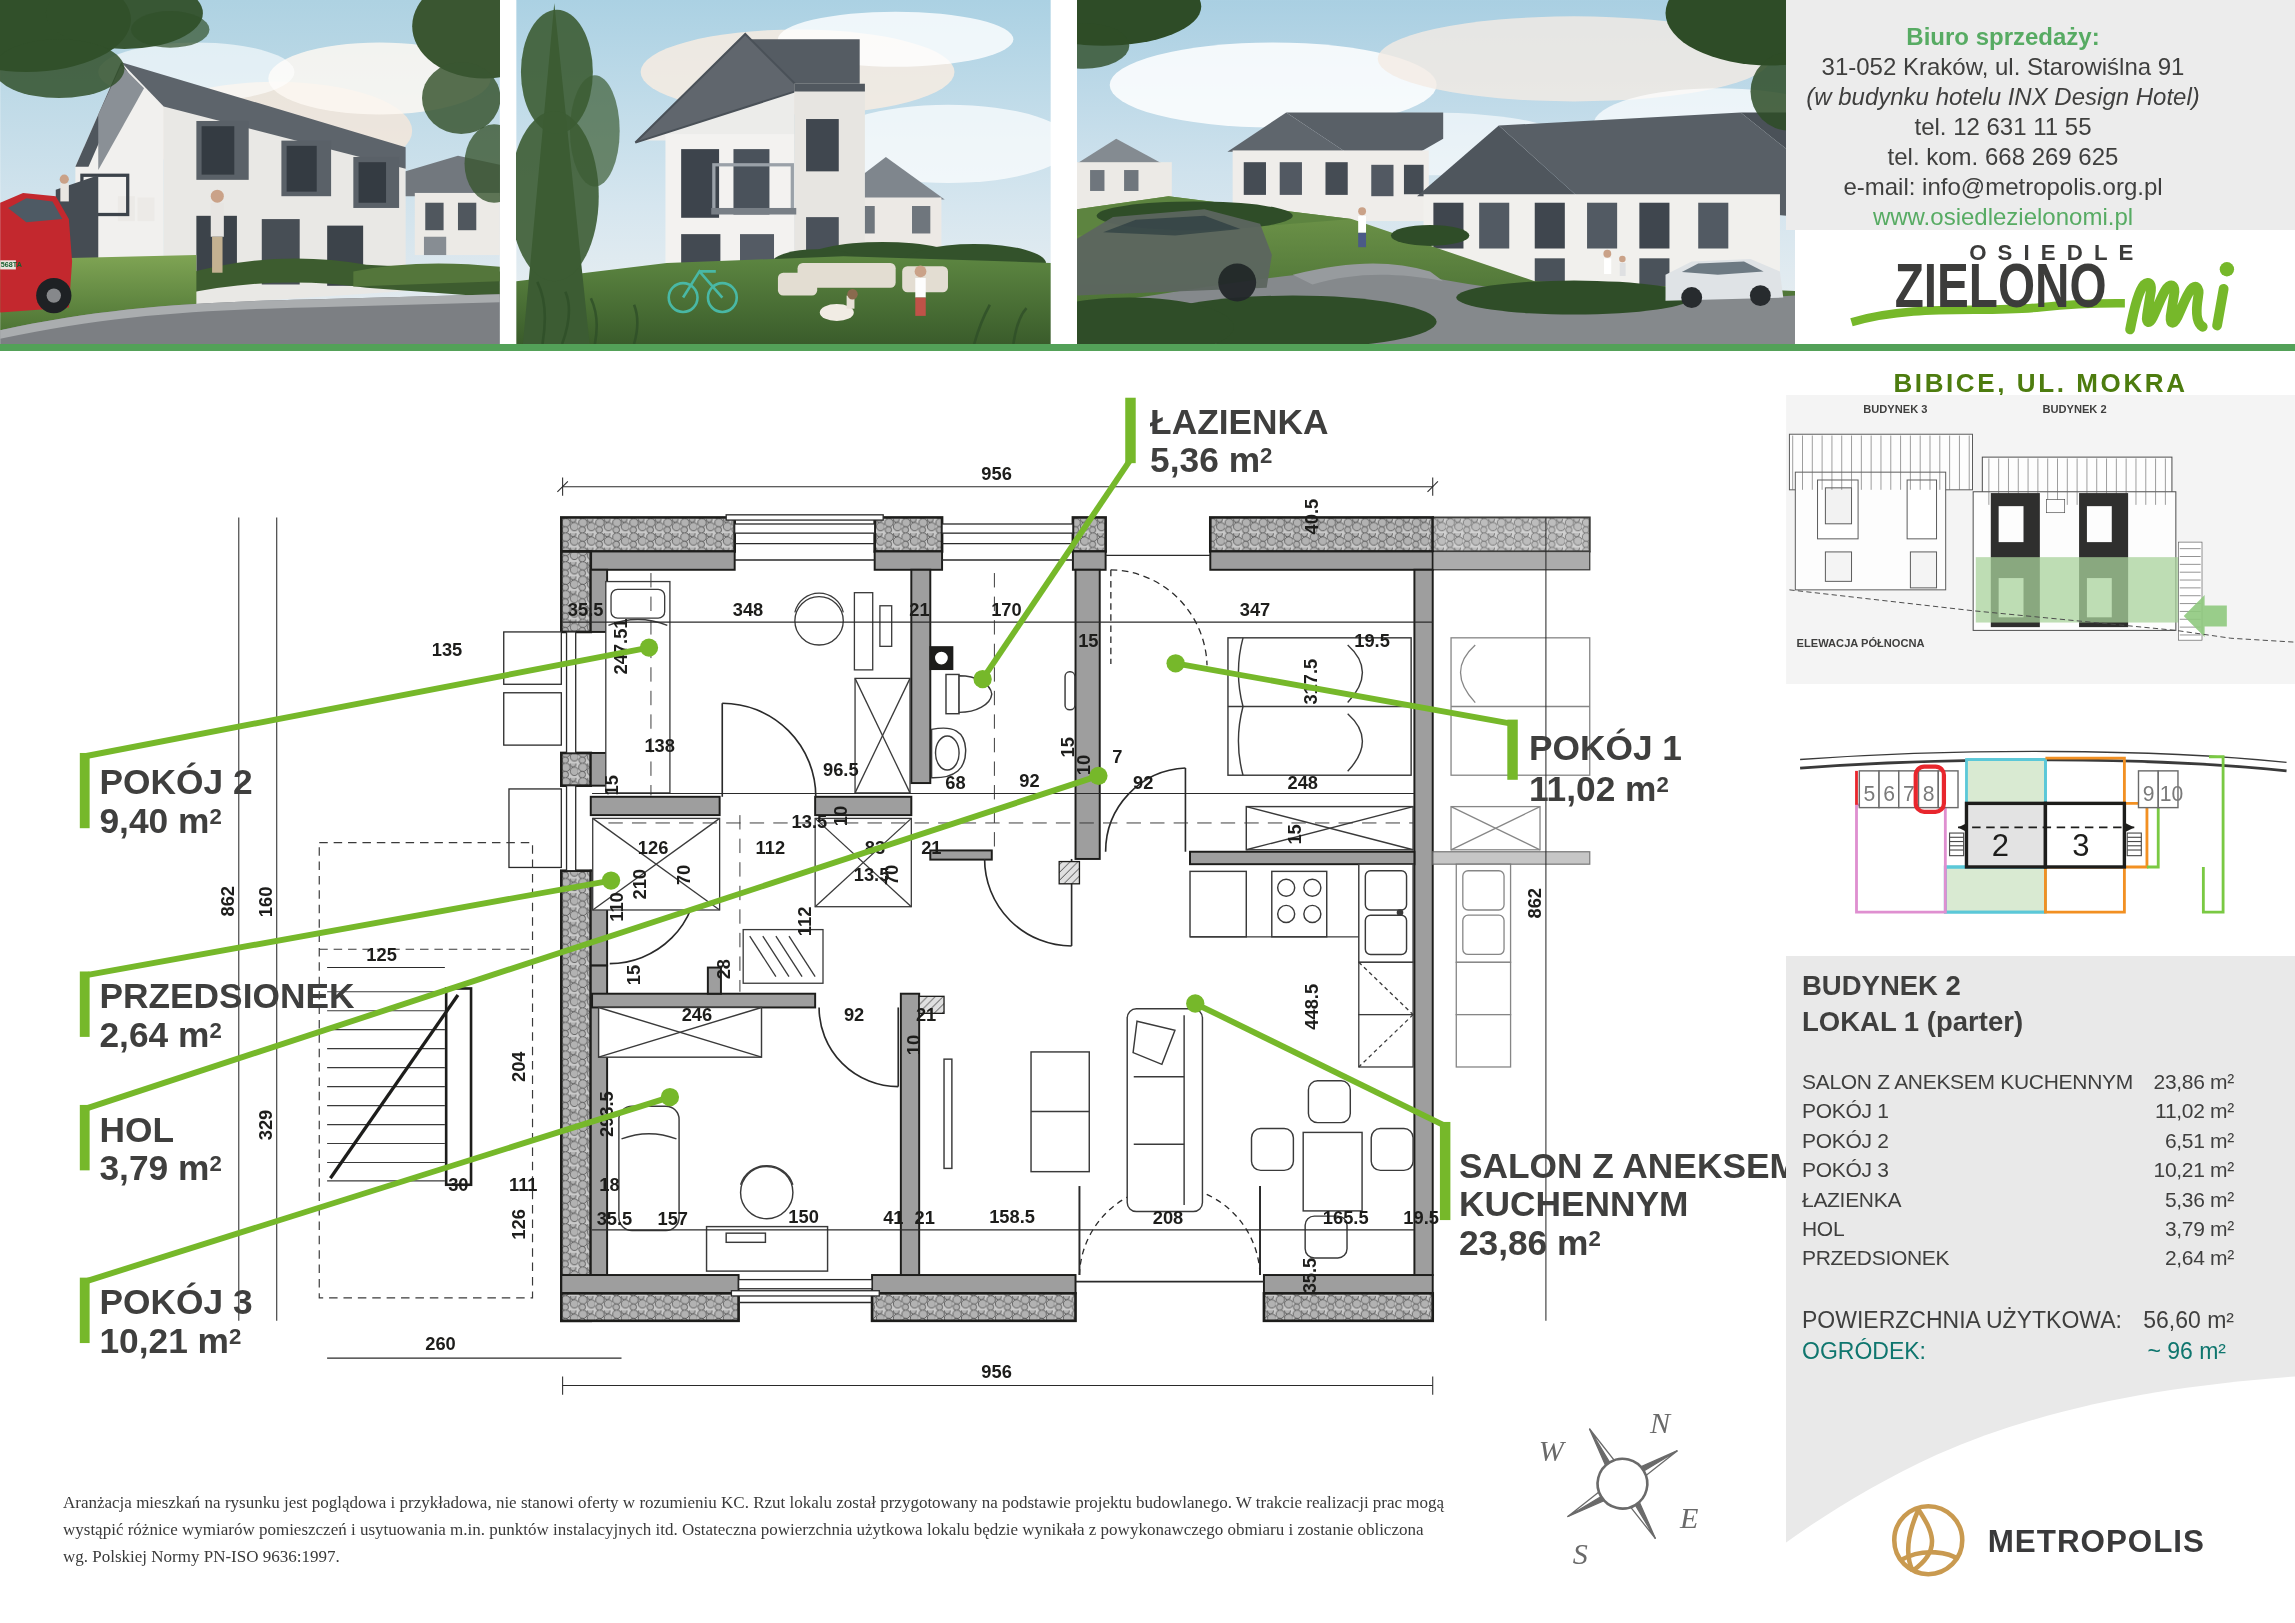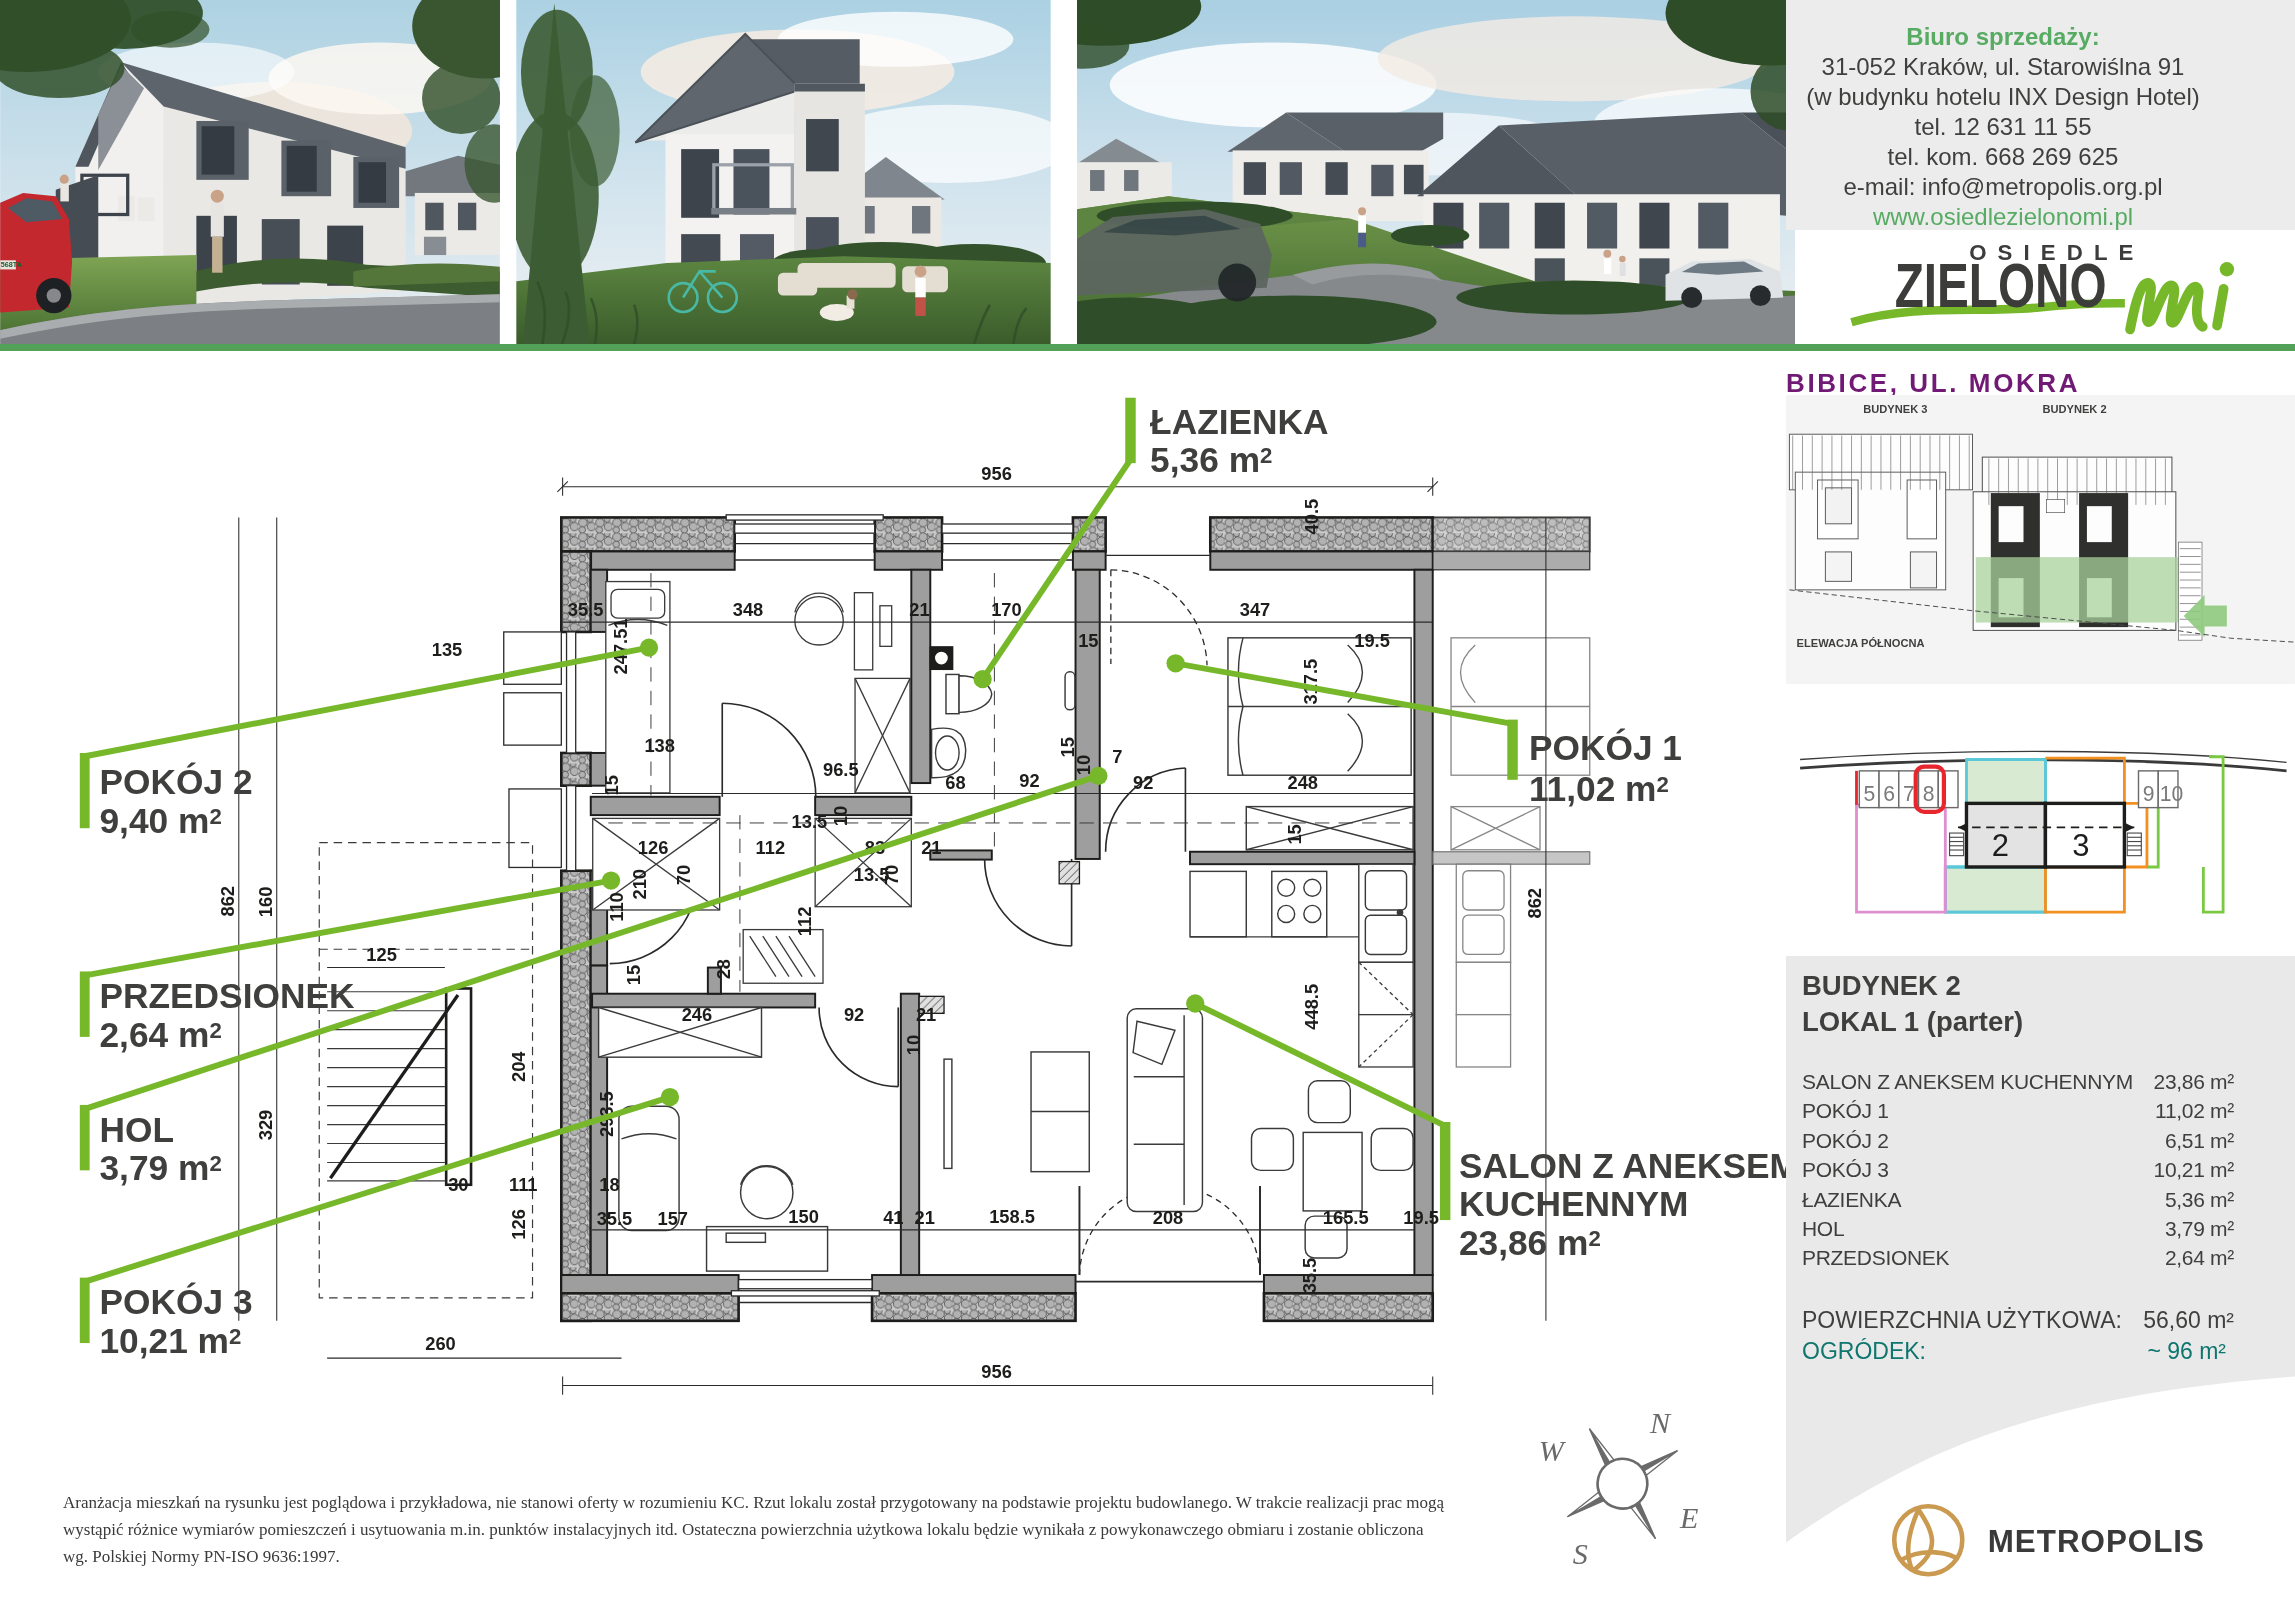--- a/index.html
+++ b/index.html
@@ -288,39 +288,39 @@
     <ellipse cx="1090" cy="140" rx="60" ry="60" opacity=".85"></ellipse>
   </g>
 </svg>
 
 <div class="abs" style="left:0px;top:344px;width:2295px;height:6.5px;background:#53a158"></div>
 
 <div class="abs" style="left:1786px;top:0;width:509px;height:230px;background:#ececec"></div>
 <div class="abs" style="left:1786px;top:22px;width:434px;text-align:center;font-size:24px;line-height:30px;color:#3f3f3e">
   <div style="color:#57ab63;font-weight:bold">Biuro sprzedaży:</div>
   <div>31-052 Kraków, ul. Starowiślna 91</div>
-  <div style="">(w budynku hotelu INX Design Hotel)</div>
+  <div style="font-style:italic">(w budynku hotelu INX Design Hotel)</div>
   <div>tel. 12 631 11 55</div>
   <div>tel. kom. 668 269 625</div>
   <div>e-mail: info@metropolis.org.pl</div>
   <div style="color:#57ab63">www.osiedlezielonomi.pl</div>
 </div>
 
 <svg class="abs" style="left:1786px;top:230px" width="509" height="121" viewBox="0 0 778 185">
   <path d="M100,141 C200,112 300,128 390,118 C455,111 495,112 518,112" stroke="#76b82a" stroke-width="13" fill="none"></path>
   <text x="280" y="46" font-family="Liberation Sans" font-size="34" font-weight="bold" letter-spacing="17" fill="#3c3c3b">OSIEDLE</text>
   <text x="166" y="117" font-family="Liberation Sans" font-size="96" font-weight="bold" fill="#3c3c3b" textLength="324" lengthAdjust="spacingAndGlyphs">ZIELONO</text>
   <g fill="none" stroke="#76b82a" stroke-width="15" stroke-linecap="round">
     <path d="M526,152 C533,115 540,92 547,84 C556,76 560,84 557,98 L552,130 C550,142 555,145 561,133 C569,116 575,98 582,89 C590,80 596,86 593,100 L588,132 C587,143 592,146 598,134 C606,117 612,100 619,91 C626,82 633,88 630,102 C626,126 627,142 637,148"></path>
     <path d="M659,146 C663,124 666,106 669,90"></path>
   </g>
   <circle cx="674" cy="60" r="11" fill="#76b82a"></circle>
 </svg>
 
-<div class="abs" style="left:1786px;top:368px;width:509px;font-size:26px;font-weight:bold;letter-spacing:2.6px;color:#701a75">BIBICE, UL. MOKRA</div>
+<div class="abs" style="left:1786px;top:368px;width:509px;text-align:center;font-size:26px;font-weight:bold;letter-spacing:2.6px;color:#4d7c0f">BIBICE, UL. MOKRA</div>
 
 <svg class="abs" style="left:1786px;top:395px" width="509" height="289" viewBox="0 0 778 442">
   <rect width="778" height="442" fill="#f4f4f4"></rect>
 
   <text x="118" y="28" font-size="17" font-weight="bold" fill="#3f3f3e">BUDYNEK 3</text>
 
   <text x="392" y="28" font-size="17" font-weight="bold" fill="#3f3f3e">BUDYNEK 2</text>
 
   <g stroke="#5a5a5a" stroke-width="1.5" fill="#fdfdfd">
     <rect x="5" y="60" width="280" height="85"></rect>

